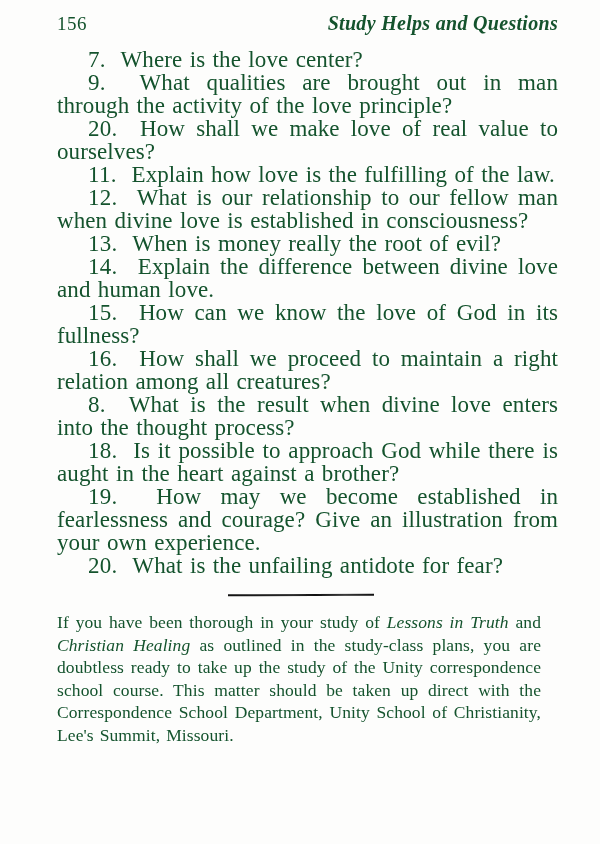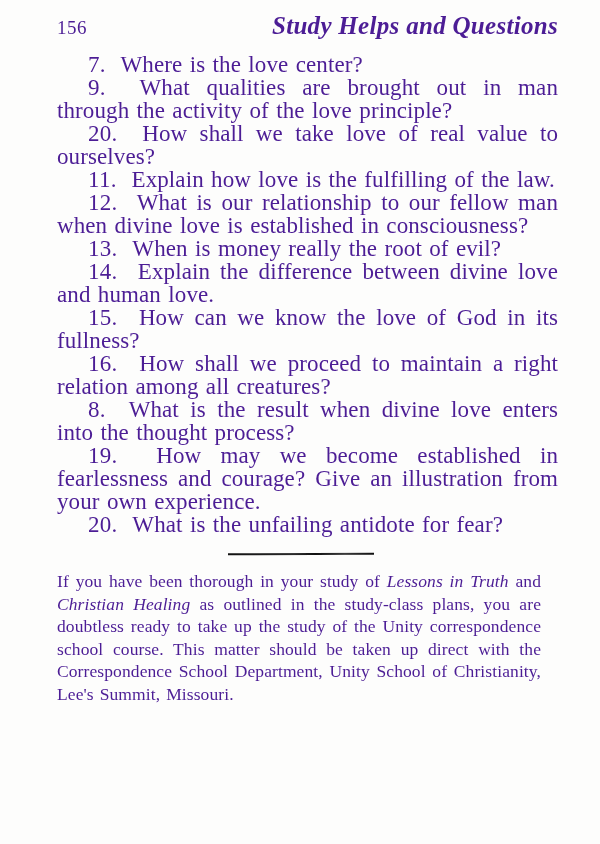--- a/index.html
+++ b/index.html
@@ -5,38 +5,38 @@
   html, body {
     margin: 0;
     padding: 0;
     background: #ffffff;
   }
   .page {
     position: relative;
     width: 600px;
     height: 844px;
     background: #fdfdfc;
-    color: #4c1d95;
+    color: #14532d;
     font-family: "Liberation Serif", "DejaVu Serif", serif;
     box-sizing: border-box;
     padding: 12px 42px 0 57px;
     overflow: hidden;
   }
   .page-header {
     display: flex;
     justify-content: space-between;
     align-items: baseline;
     margin-bottom: 13px;
   }
   .page-number {
     font-size: 19px;
     letter-spacing: 0.5px;
   }
   .running-title {
-    font-size: 25px;
+    font-size: 20px;
     font-style: italic;
     font-weight: bold;
     letter-spacing: 0.3px;
   }
   .questions-list p.question {
     margin: 0;
     font-size: 23px;
     line-height: 23px;
     text-align: justify;
     text-indent: 31px;
@@ -75,36 +75,37 @@
     <span class="running-title">Study Helps and Questions</span>
   </div>
 
   <div class="questions-list">
 
       <p class="question"><span class="question-number">7.</span>&nbsp;&nbsp;<span class="question-text">Where is the love center?</span></p>
 
 
       <p class="question"><span class="question-number">9.</span>&nbsp;&nbsp;<span class="question-text">What qualities are brought out in man through the activity of the love principle?</span></p>
 
-      <p class="question"><span class="question-number">20.</span>&nbsp;&nbsp;<span class="question-text">How shall we take love of real value to ourselves?</span></p>
+      <p class="question"><span class="question-number">20.</span>&nbsp;&nbsp;<span class="question-text">How shall we make love of real value to ourselves?</span></p>
 
       <p class="question"><span class="question-number">11.</span>&nbsp;&nbsp;<span class="question-text">Explain how love is the fulfilling of the law.</span></p>
 
       <p class="question"><span class="question-number">12.</span>&nbsp;&nbsp;<span class="question-text">What is our relationship to our fellow man when divine love is established in consciousness?</span></p>
 
       <p class="question"><span class="question-number">13.</span>&nbsp;&nbsp;<span class="question-text">When is money really the root of evil?</span></p>
 
       <p class="question"><span class="question-number">14.</span>&nbsp;&nbsp;<span class="question-text">Explain the difference between divine love and human love.</span></p>
 
       <p class="question"><span class="question-number">15.</span>&nbsp;&nbsp;<span class="question-text">How can we know the love of God in its fullness?</span></p>
 
       <p class="question"><span class="question-number">16.</span>&nbsp;&nbsp;<span class="question-text">How shall we proceed to maintain a right relation among all creatures?</span></p>
 
       <p class="question"><span class="question-number">8.</span>&nbsp;&nbsp;<span class="question-text">What is the result when divine love enters into the thought process?</span></p>
 
+      <p class="question"><span class="question-number">18.</span>&nbsp;&nbsp;<span class="question-text">Is it possible to approach God while there is aught in the heart against a brother?</span></p>
 
       <p class="question"><span class="question-number">19.</span>&nbsp;&nbsp;<span class="question-text">How may we become established in fearlessness and courage? Give an illustration from your own experience.</span></p>
 
       <p class="question"><span class="question-number">20.</span>&nbsp;&nbsp;<span class="question-text">What is the unfailing antidote for fear?</span></p>
     </div>
 
   <div class="section-divider"></div>
 
   <p class="closing-paragraph"><span>If you have been thorough in your study of </span><span class="ital">Lessons in Truth</span><span> and </span><span class="ital">Christian Healing</span><span> as outlined in the study-class plans, you are doubtless ready to take up the study of the Unity correspondence school course. This matter should be taken up direct with the Correspondence School Department, Unity School of Christianity, Lee's Summit, Missouri.</span></p>
 

